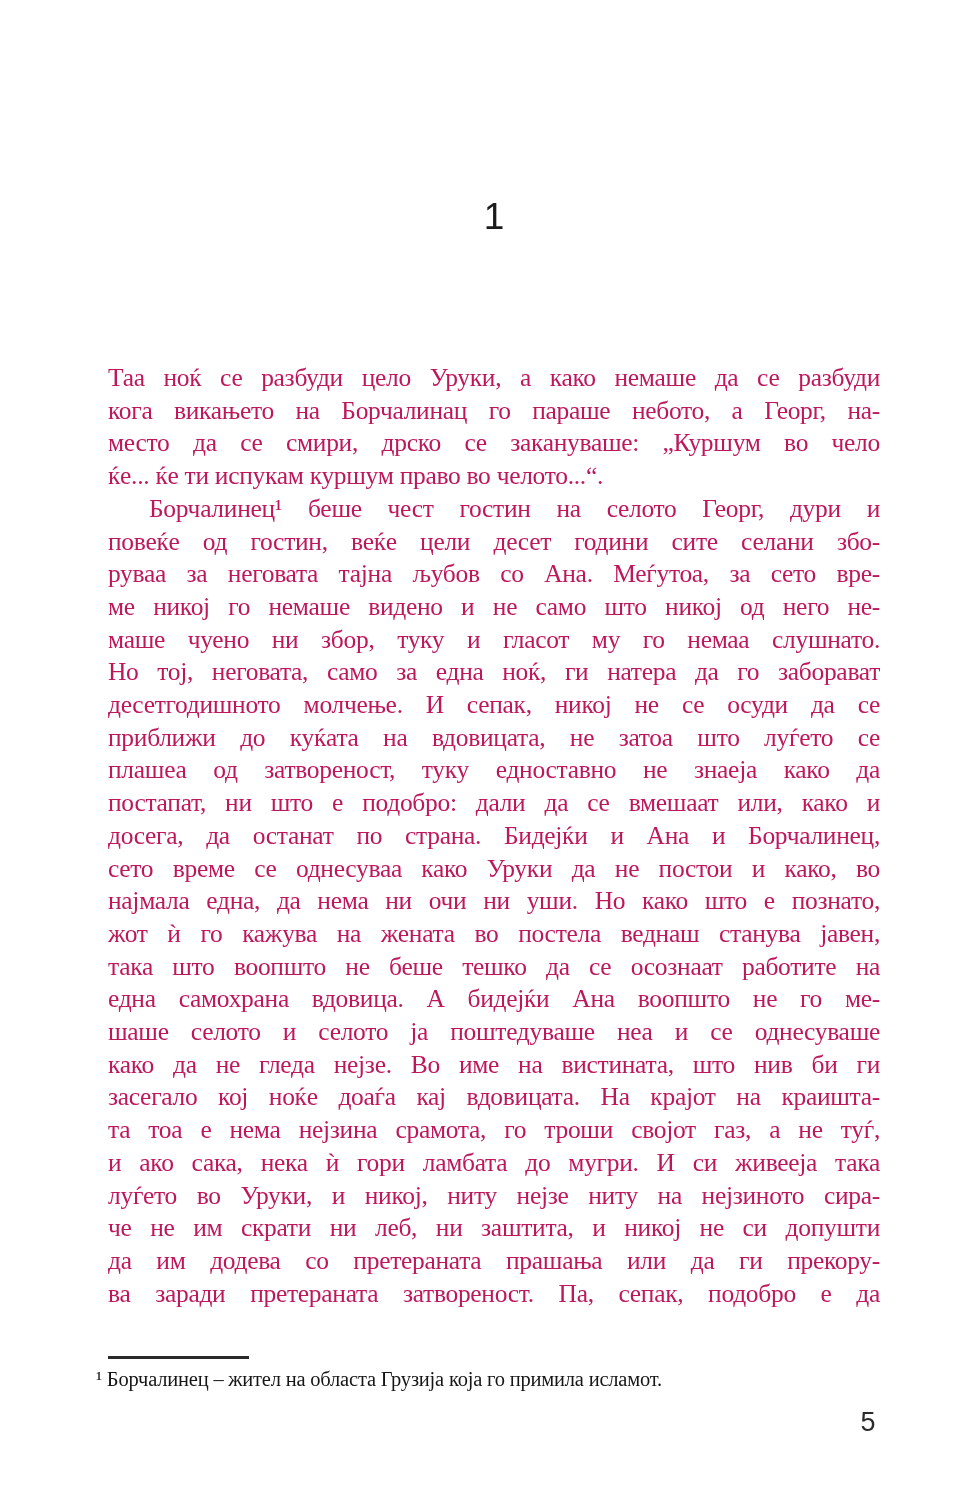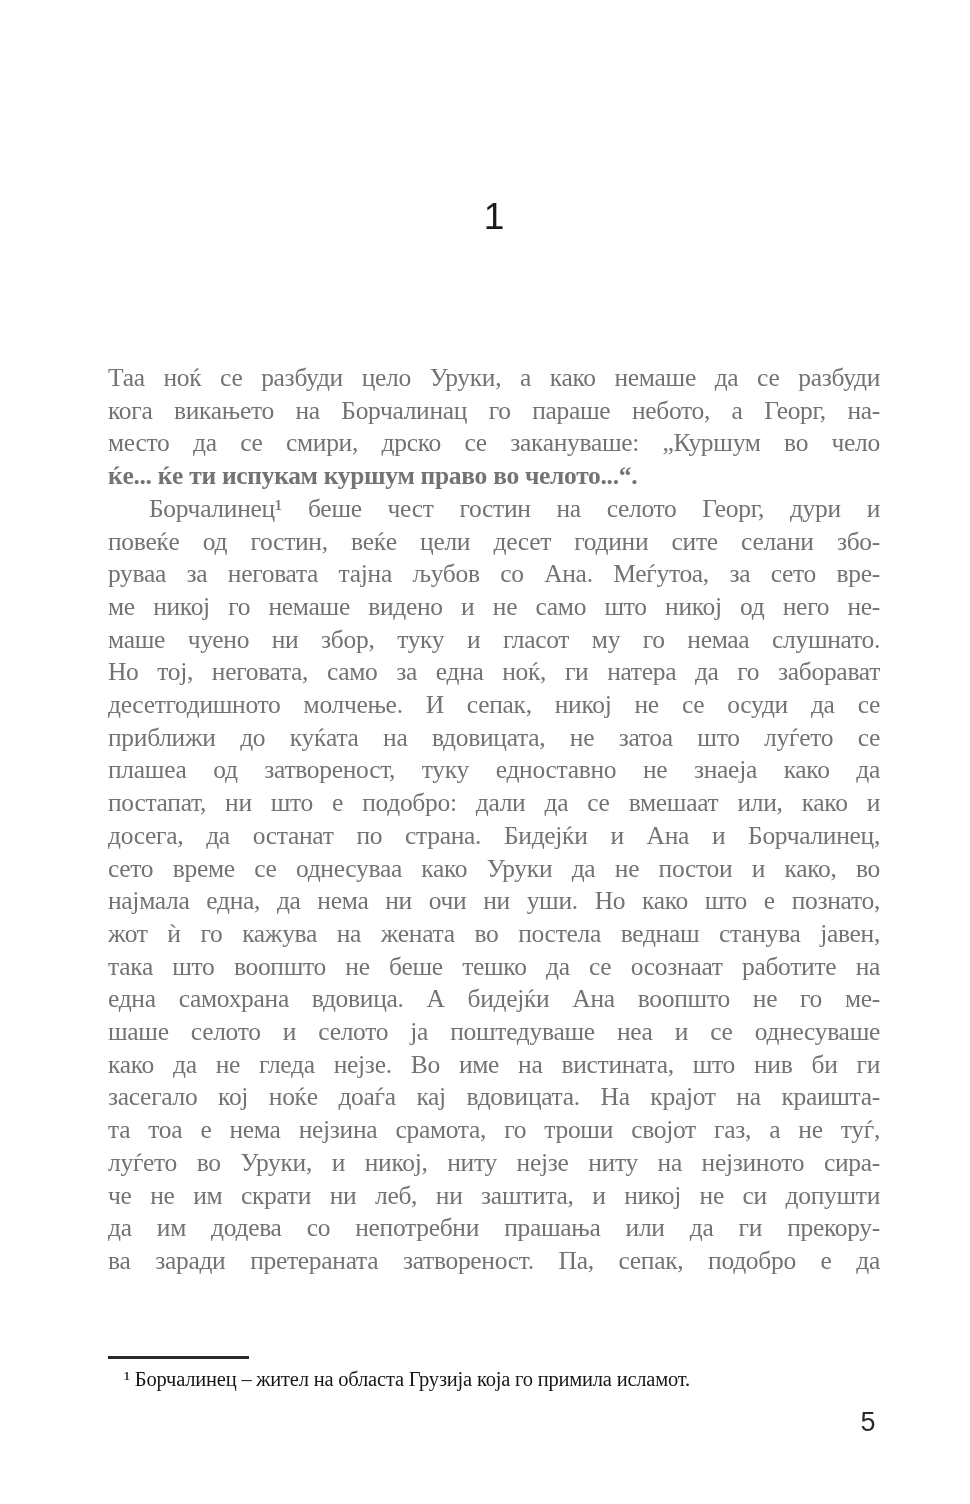--- a/index.html
+++ b/index.html
@@ -32,46 +32,45 @@
     color: #1b1b1b;
   }
   .text-block {
     position: absolute;
     left: 108px;
     top: 362px;
     width: 772px;
     font-size: 25.5px;
     line-height: 32.7px;
     letter-spacing: -0.3px;
-    color: #737373;
+    color: #be185d;
   }
   .line {
     text-align: justify;
     text-align-last: justify;
     white-space: nowrap; 
   }
   .line { white-space: normal; }
   .line.last {
     text-align-last: left;
-    font-weight: bold;
   }
   .line.indent {
     text-indent: 41px;
   }
   .footnote-sep {
     position: absolute;
     left: 108px;
     top: 1356px;
     width: 141px;
     height: 3px;
     background: #2a2a2a;
   }
   .footnote {
     position: absolute;
-    left: 124px;
+    left: 96px;
     top: 1366px;
     width: 772px;
     font-size: 20.5px;
     line-height: 27px;
     letter-spacing: -0.2px;
     color: #161616;
   }
   .page-number {
     position: absolute;
     left: 848px;
@@ -109,23 +108,24 @@
       <div class="line">досега, да останат по страна. Бидејќи и Ана и Борчалинец,</div>
       <div class="line">сето време се однесуваа како Уруки да не постои и како, во</div>
       <div class="line">најмала една, да нема ни очи ни уши. Но како што е познато,</div>
       <div class="line">жот ѝ го кажува на жената во постела веднаш станува јавен,</div>
       <div class="line">така што воопшто не беше тешко да се осознаат работите на</div>
       <div class="line">една самохрана вдовица. А бидејќи Ана воопшто не го ме-</div>
       <div class="line">шаше селото и селото ја поштедуваше неа и се однесуваше</div>
       <div class="line">како да не гледа нејзе. Во име на вистината, што нив би ги</div>
       <div class="line">засегало кој ноќе доаѓа кај вдовицата. На крајот на краишта-</div>
       <div class="line">та тоа е нема нејзина срамота, го троши својот газ, а не туѓ,</div>
+      <div class="line">и ако сака, нека ѝ гори ламбата до мугри. И си живееја така</div>
       <div class="line">луѓето во Уруки, и никој, ниту нејзе ниту на нејзиното сира-</div>
       <div class="line">че не им скрати ни леб, ни заштита, и никој не си допушти</div>
-      <div class="line">да им додева со непотребни прашања или да ги прекору-</div>
+      <div class="line">да им додева со претераната прашања или да ги прекору-</div>
       <div class="line">ва заради претераната затвореност. Па, сепак, подобро е да</div>
     </div>
 
   <div class="footnote-sep"></div>
 
   <div class="footnote">¹ Борчалинец – жител на областа Грузија која го примила исламот.</div>
 
   <div class="page-number">5</div>
 
 </div>

